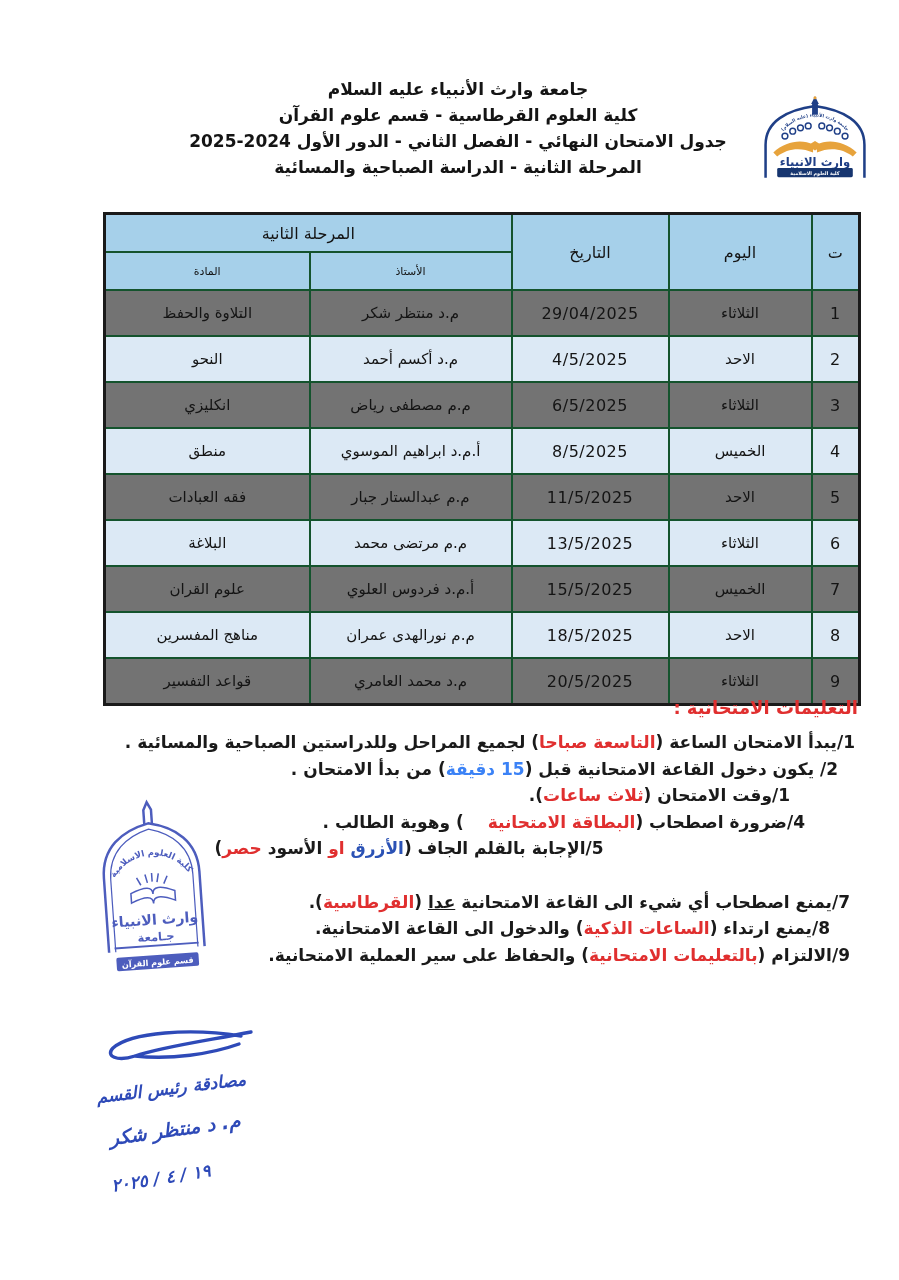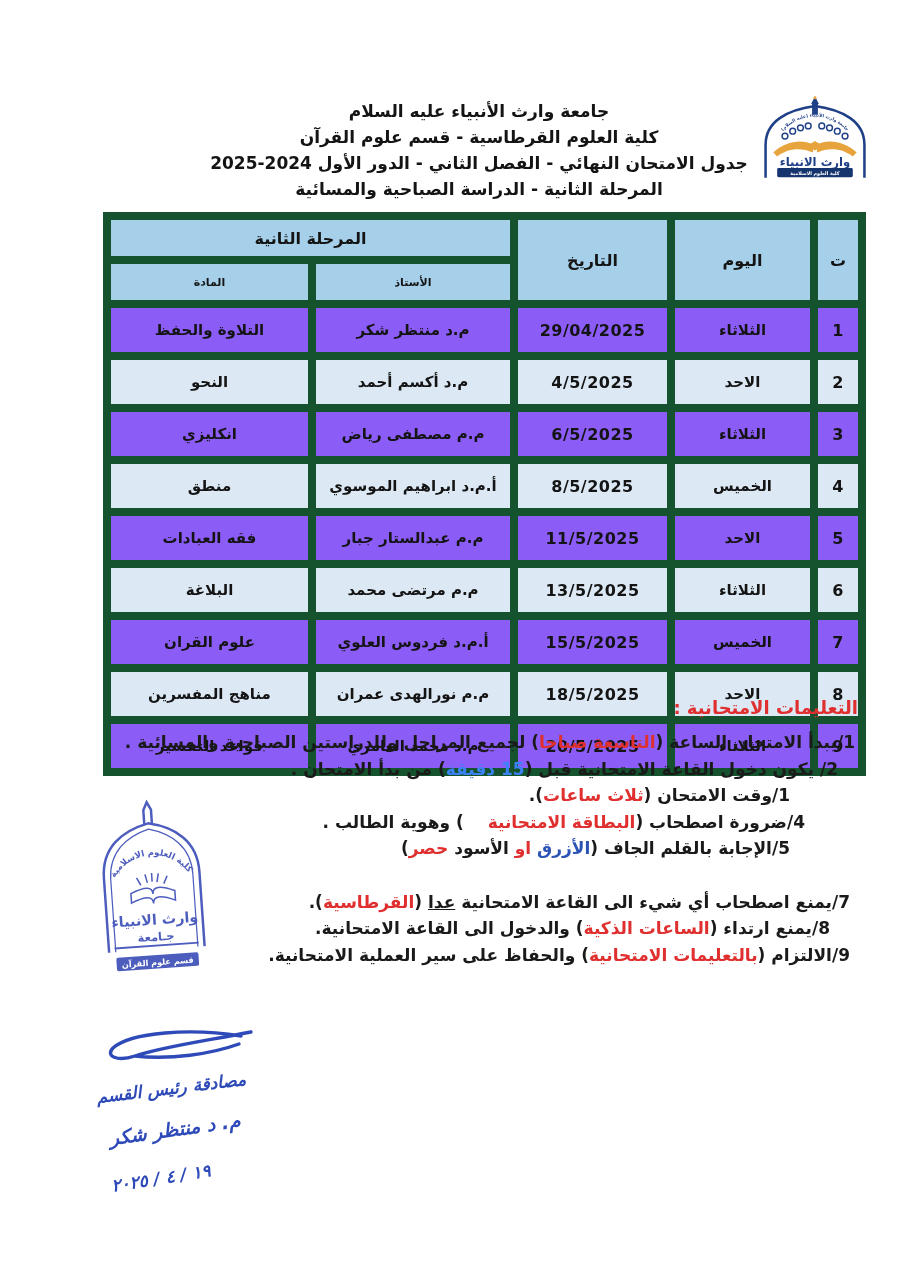--- a/index.html
+++ b/index.html
@@ -2,47 +2,47 @@
 <html lang="ar"><head>
 <meta charset="utf-8">
 <style>
   html,body{margin:0;padding:0;}
   body{width:899px;height:1280px;background:#ffffff;position:relative;
        font-family:"DejaVu Sans",sans-serif;color:#1a1a1a;overflow:hidden;}
 
   .page{position:absolute;inset:0;background:#fff;}
 
   
-  .header-block{position:absolute;top:98px;left:0;width:836px;padding-left:80px;
-                box-sizing:border-box;text-align:center;direction:rtl;margin-left:21px;}
+  .header-block{position:absolute;top:76px;left:0;width:836px;padding-left:80px;
+                box-sizing:border-box;text-align:center;direction:rtl;}
   .header-line{font-size:17px;font-weight:bold;line-height:26px;color:#141414;}
 
   
   .logo-box{position:absolute;left:752px;top:96px;width:126px;height:84px;}
 
   
   table.exam{position:absolute;top:212px;left:103px;width:755px;direction:rtl;
              border-collapse:collapse;table-layout:fixed;border:3px solid #1a1a1a;}
-  table.exam th,table.exam td{border:8px solid #14532d;text-align:center;
-             vertical-align:middle;padding:0;font-weight:bold;color:#141414;}
+  table.exam th,table.exam td{border:2px solid #14532d;text-align:center;
+             vertical-align:middle;padding:0;font-weight:normal;color:#141414;}
   table.exam th{background:#a6d0ea;font-size:16px;}
   th.stage-cell{font-size:19px;height:36px;}
   tr.subhead th{height:36px;font-size:11px;}
-  table.exam td{height:44px;font-size:15px;background:#8b5cf6;}
+  table.exam td{height:44px;font-size:15px;background:#737373;}
   table.exam tr.alt td{background:#dce9f5;}
   table.exam td.latin{font-size:16px;letter-spacing:.5px;}
 
   
   .instructions{position:absolute;top:697px;right:41px;width:830px;direction:rtl;
                 text-align:right;}
   .inst-title{color:#e02f2f;font-size:18px;font-weight:bold;margin:0 0 11px 0;}
   .inst-line{font-size:17px;font-weight:bold;line-height:26.5px;margin:0;color:#1a1a1a;}
   .inst-1{padding-right:3px;}  .inst-2{padding-right:20px;}
   .inst-3{padding-right:68px;} .inst-4{padding-right:53px;}
-  .inst-5{padding-right:68px;} .inst-6{padding-right:88px;margin-top:10px;}
+  .inst-5{padding-right:68px;text-align:center;} .inst-6{padding-right:88px;margin-top:10px;}
   .inst-7{padding-right:8px;margin-top:27px;}
   .inst-8{padding-right:28px;} .inst-9{padding-right:8px;}
 
   
   .stamp-box{position:absolute;left:86px;top:796px;width:134px;height:196px;
              transform:rotate(-4deg);opacity:.88;}
 
   
   .sig-block{position:absolute;left:36px;top:1026px;width:270px;height:200px;
              color:#2e4ab8;direction:rtl;}

